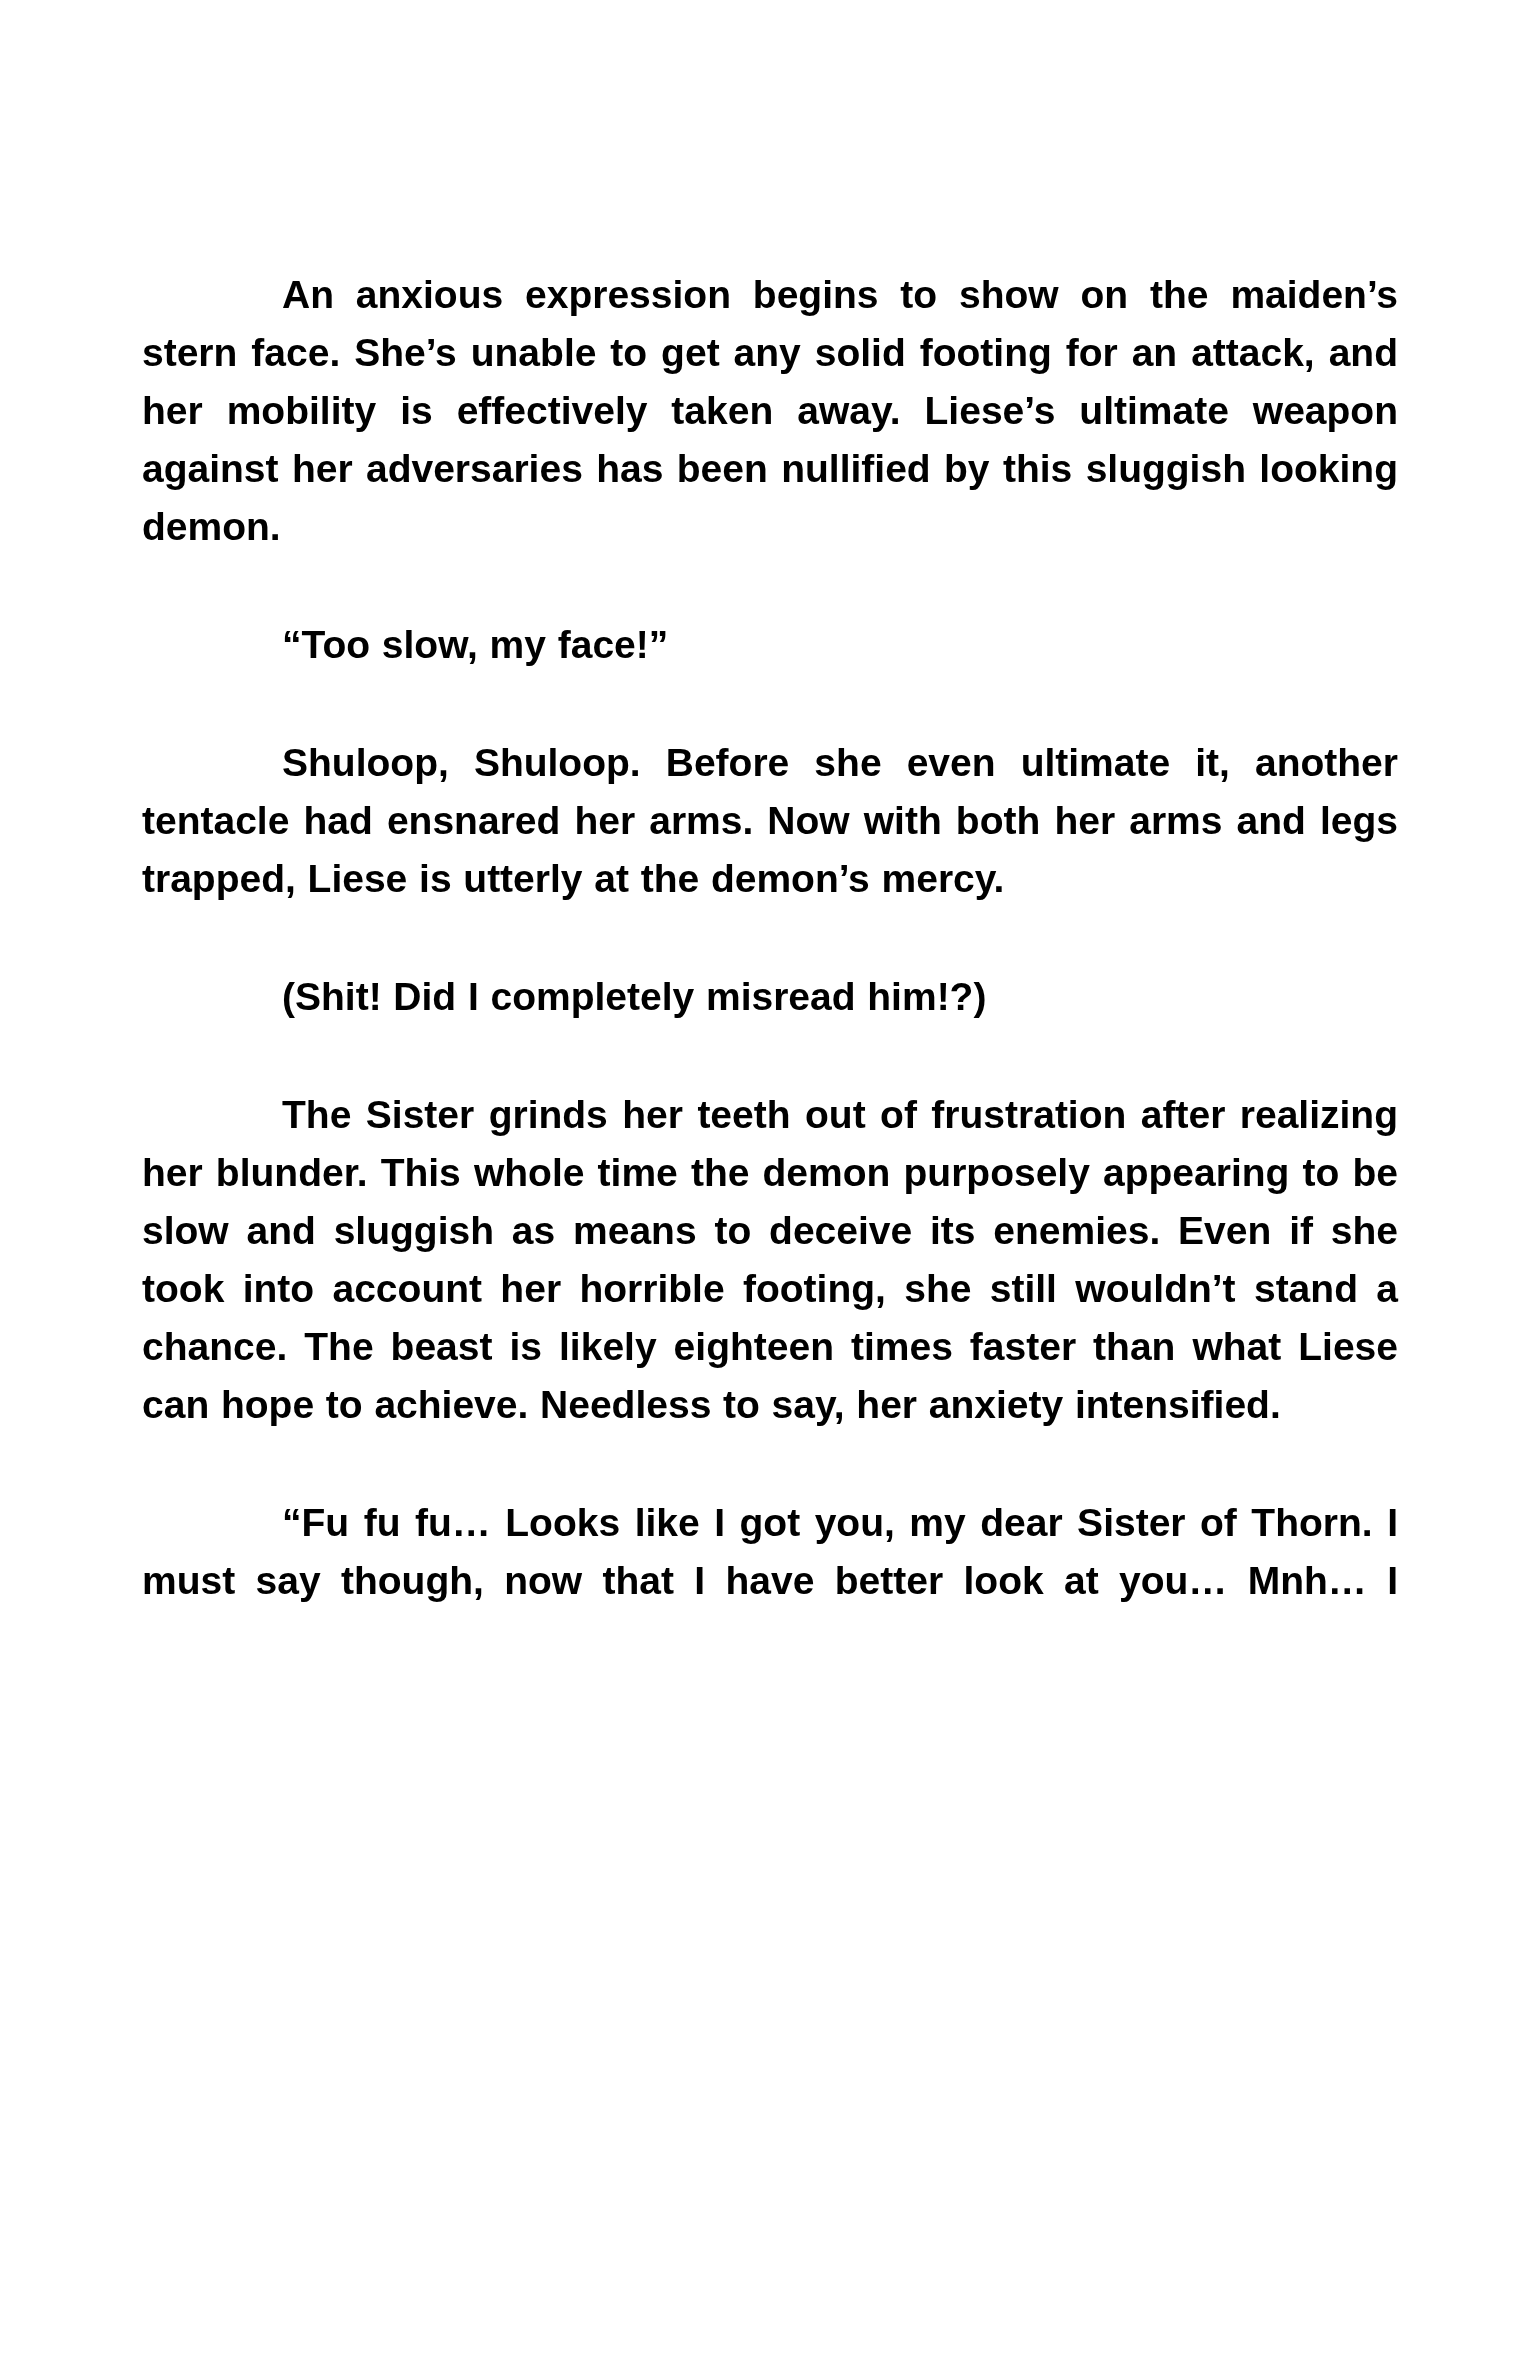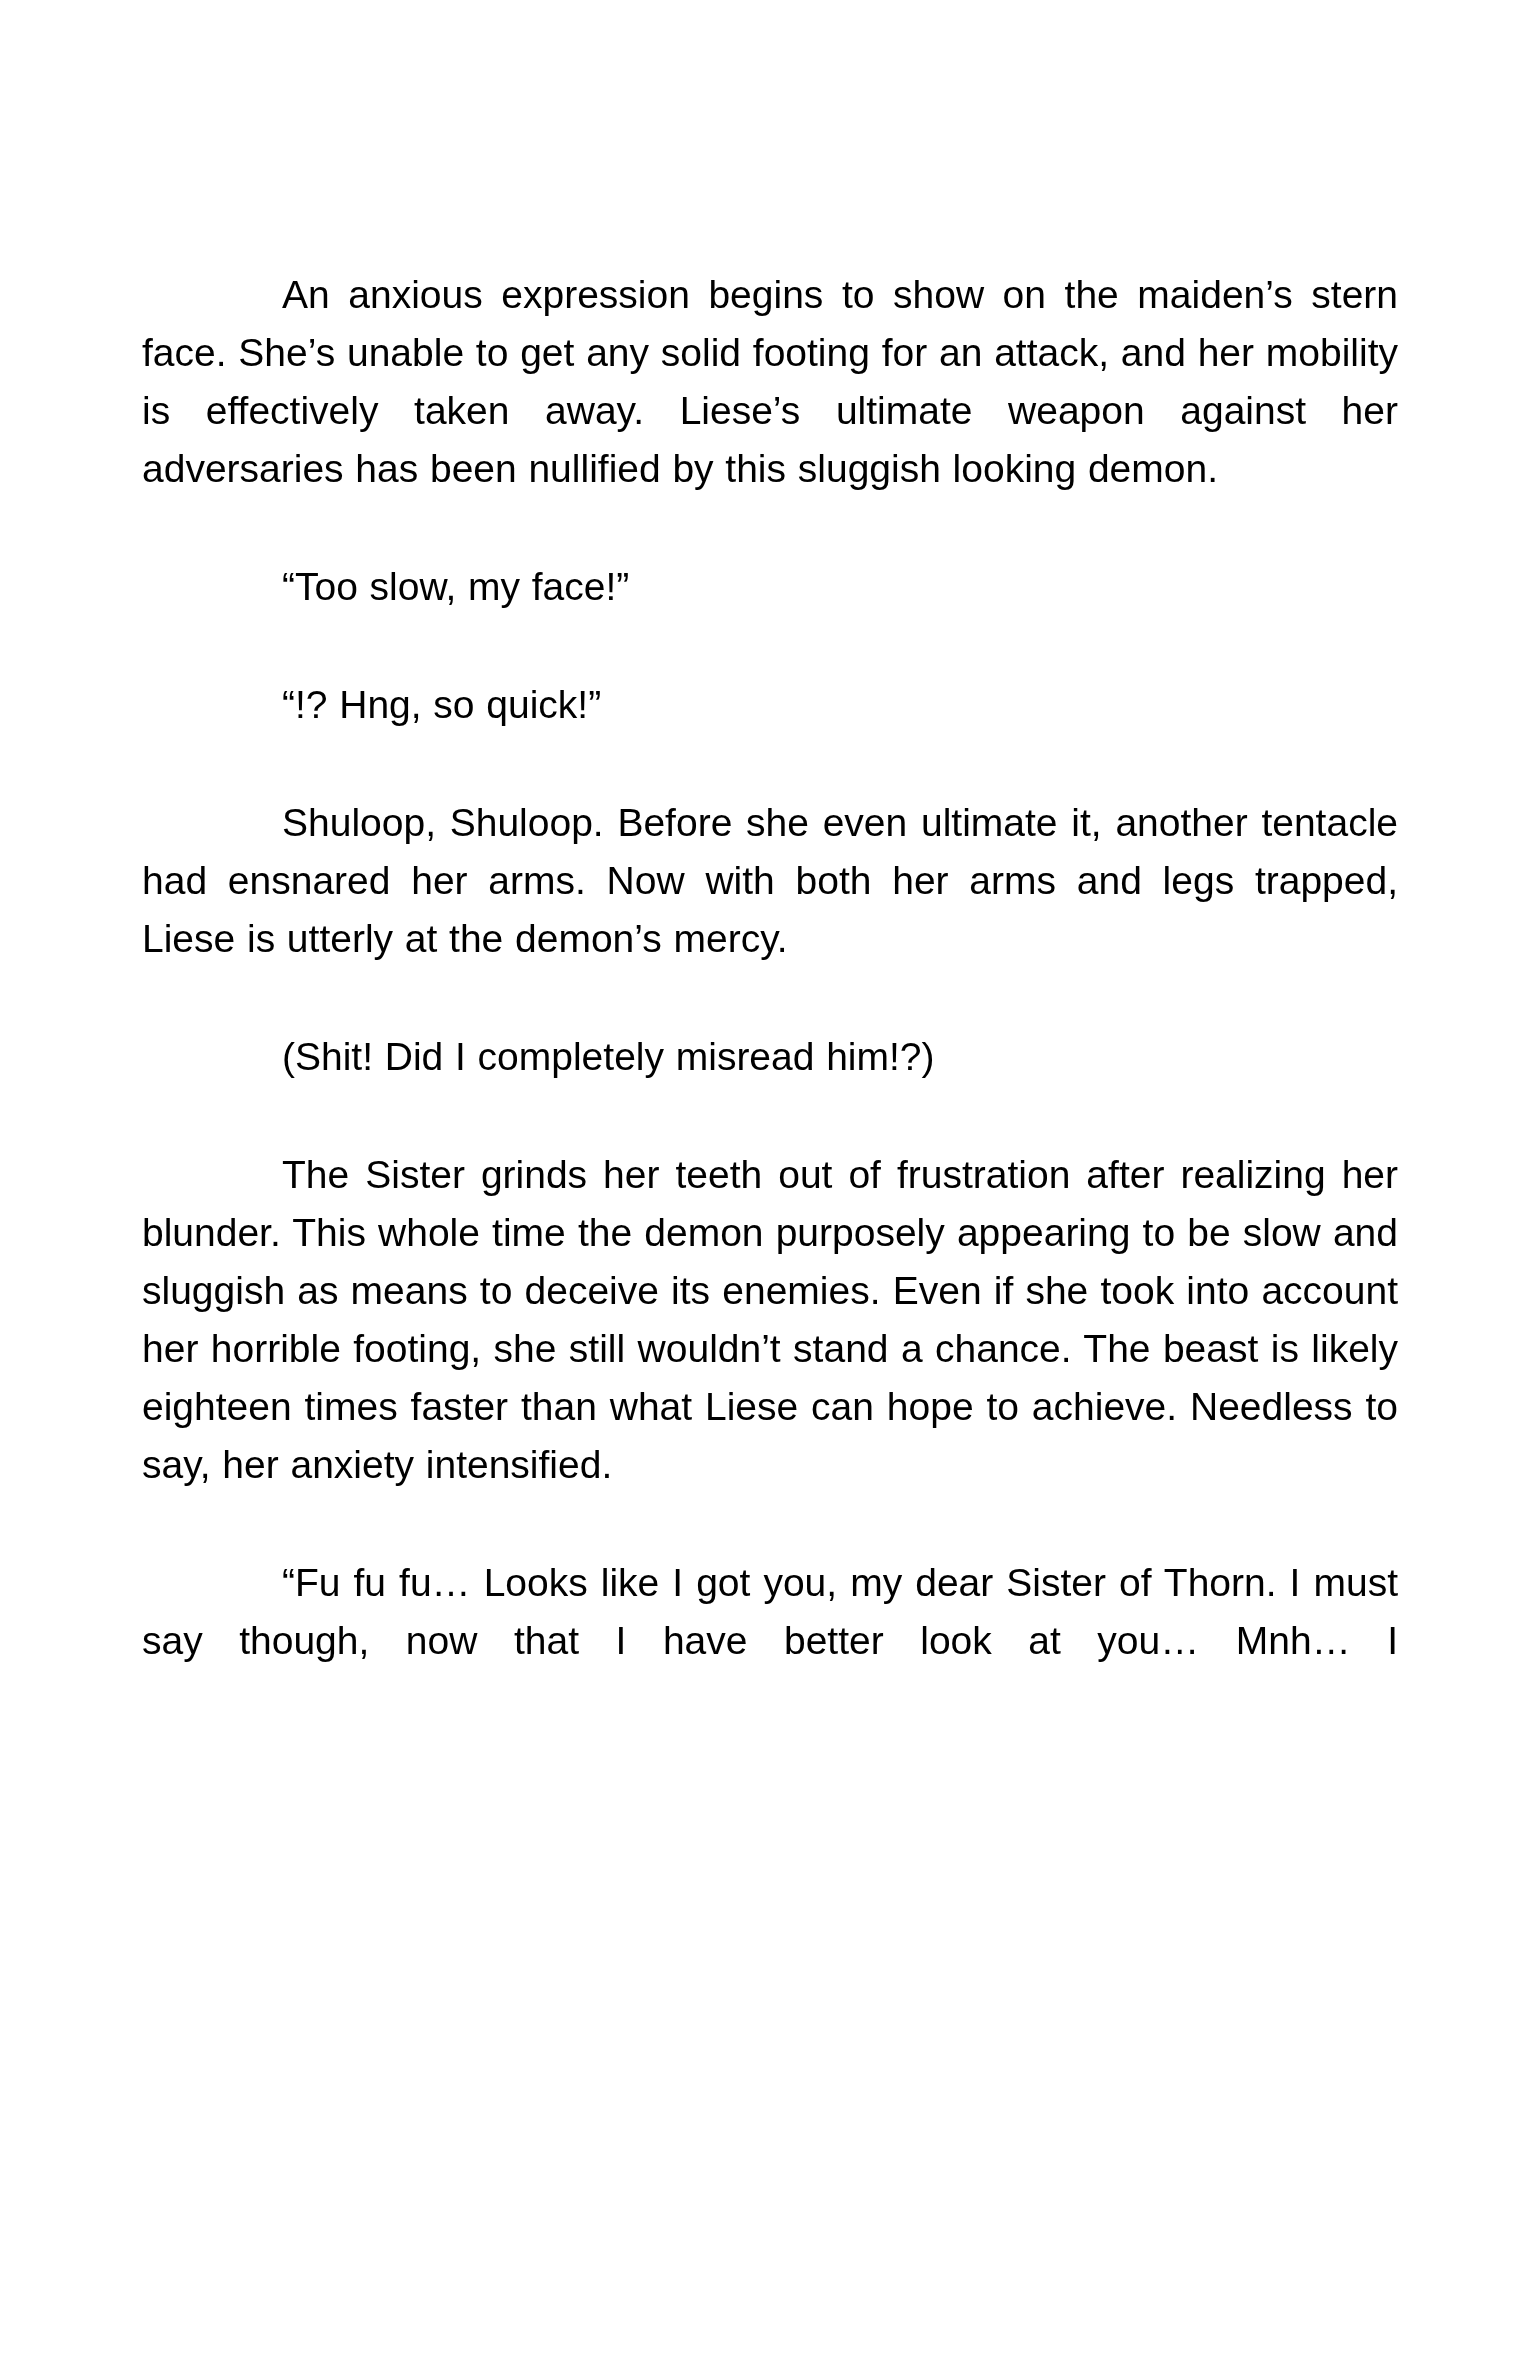--- a/index.html
+++ b/index.html
@@ -12,20 +12,21 @@
     height: 2377px;
     overflow: hidden;
     position: relative;
   }
   .page {
     box-sizing: border-box;
     width: 1538px;
     height: 1711px;
     background: #ffffff;
     padding: 266px 140px 0 142px;
+    font-weight: bold;
   }
   .paragraph {
     font-family: "Liberation Sans", "DejaVu Sans", sans-serif;
     font-size: 39px;
     line-height: 58px;
     color: #000000;
     text-align: justify;
     text-indent: 140px;
     margin: 0 0 60px 0;
     word-spacing: 0.9px;
@@ -36,20 +37,19 @@
     margin-bottom: 0;
   }
 </style>
 </head>
 <body>
 
 <main class="page">
   <section id="text-block">
       <p class="paragraph">An anxious expression begins to show on the maiden’s stern face. She’s unable to get any solid footing for an attack, and her mobility is effectively taken away. Liese’s ultimate weapon against her adversaries has been nullified by this sluggish looking demon.</p>
       <p class="paragraph">“Too slow, my face!”</p>
-      <p class="paragraph">“!? Hng, so quick!”</p>
       <p class="paragraph">Shuloop, Shuloop. Before she even ultimate it, another tentacle had ensnared her arms. Now with both her arms and legs trapped, Liese is utterly at the demon’s mercy.</p>
       <p class="paragraph">(Shit! Did I completely misread him!?)</p>
       <p class="paragraph">The Sister grinds her teeth out of frustration after realizing her blunder. This whole time the demon purposely appearing to be slow and sluggish as means to deceive its enemies. Even if she took into account her horrible footing, she still wouldn’t stand a chance. The beast is likely eighteen times faster than what Liese can hope to achieve. Needless to say, her anxiety intensified.</p>
       <p class="paragraph continued">“Fu fu fu… Looks like I got you, my dear Sister of Thorn. I must say though, now that I have better look at you… Mnh… I</p>
     </section>
 </main>
 
 
 </body></html>

